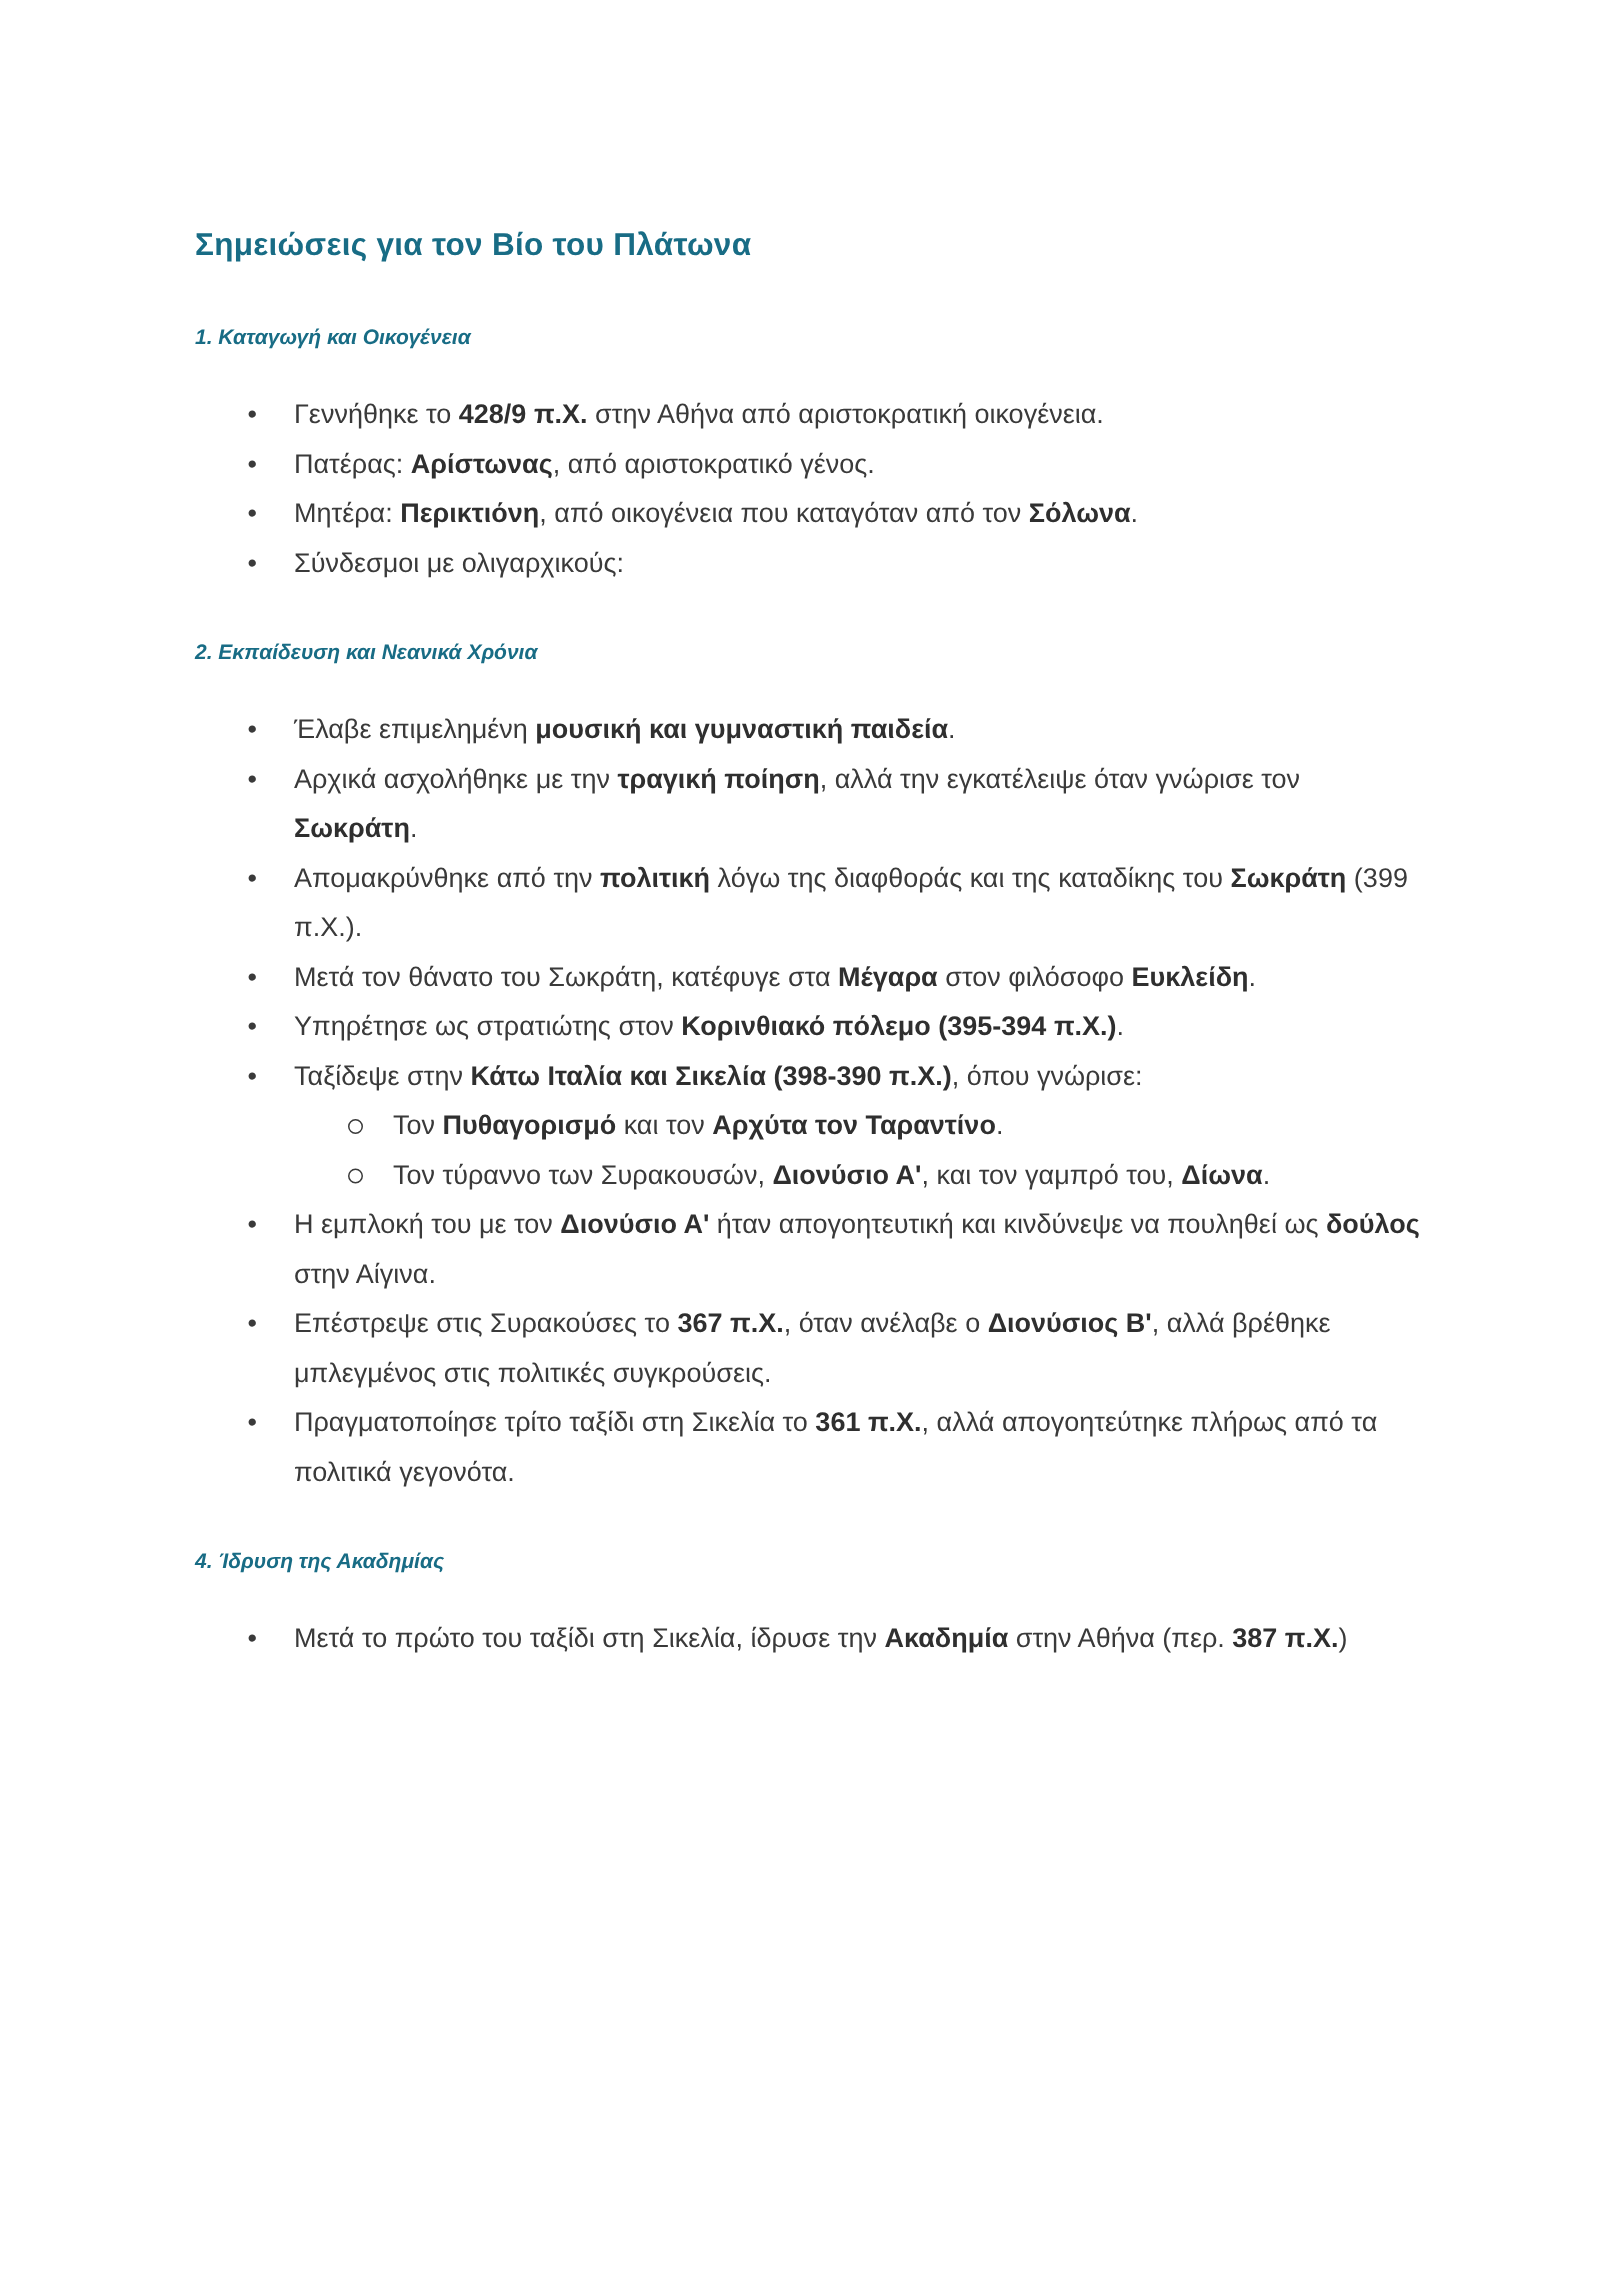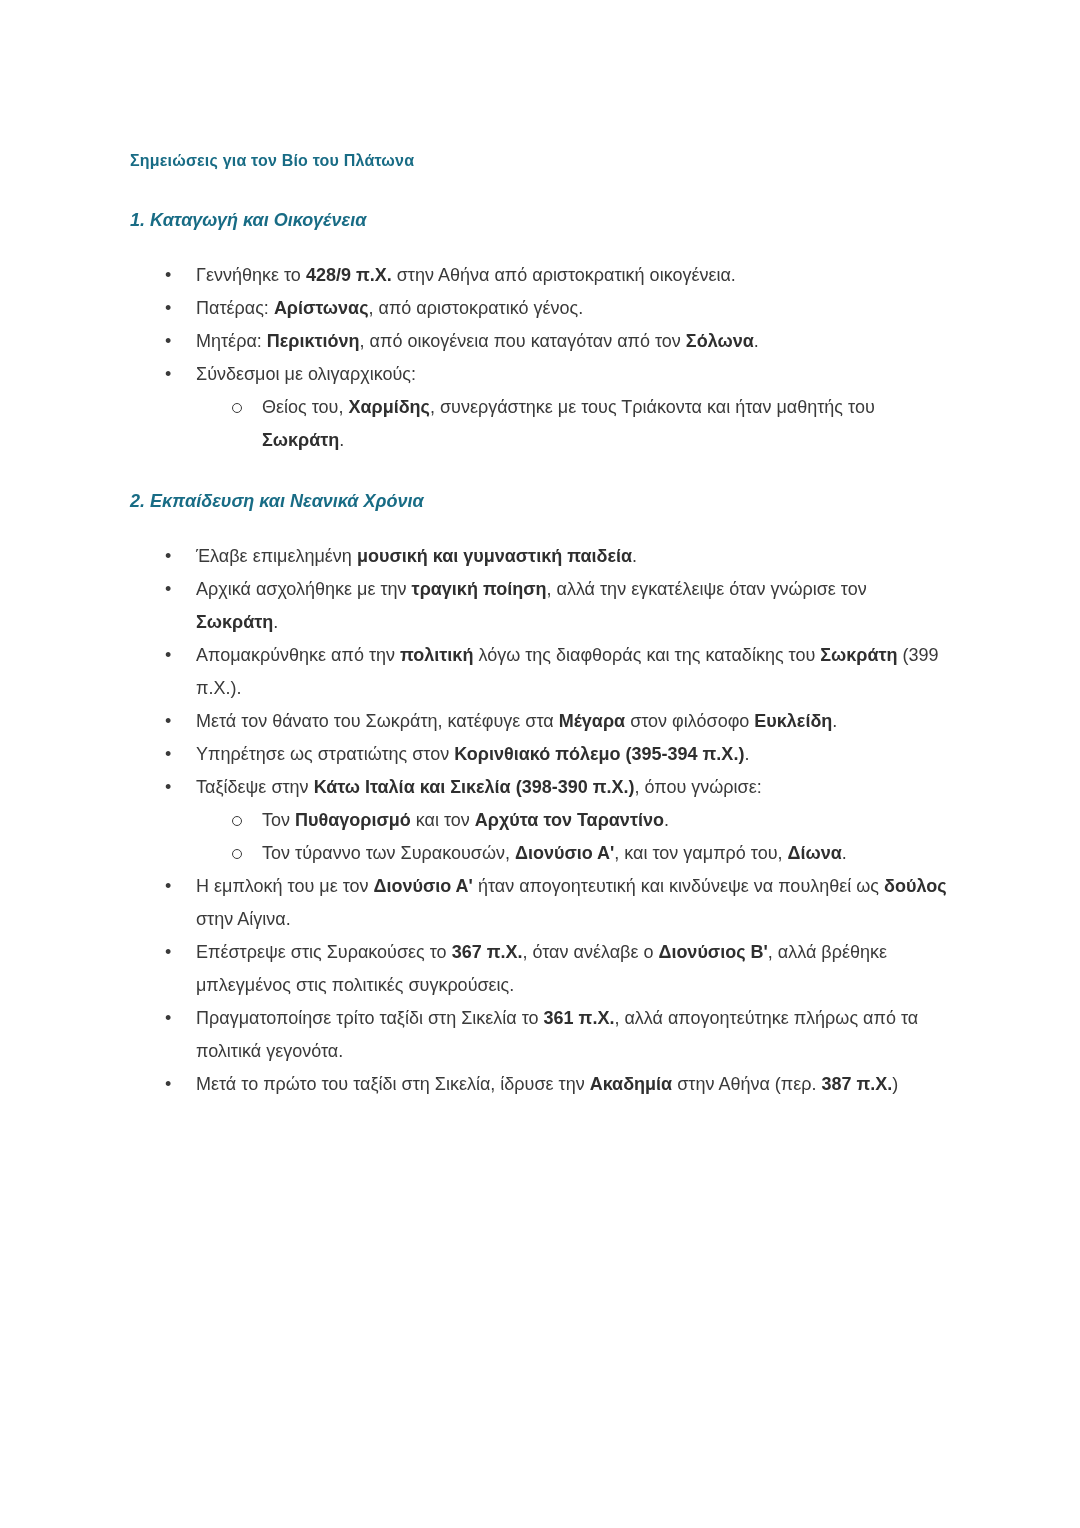--- a/index.html
+++ b/index.html
@@ -16,28 +16,28 @@
   }
   .page {
     box-sizing: border-box;
     width: 1080px;
     min-height: 1528px;
     padding: 152px 128px 60px 130px;
     background: var(--page-bg, #ffffff);
   }
   .title {
     margin: 0 0 40px 0;
-    font-size: 16px;
+    font-size: 21px;
     font-weight: 700;
     color: var(--heading-color, #186c85);
     letter-spacing: 0.2px;
   }
   .section-heading {
     margin: 34px 0 28px 0;
-    font-size: 18px;
+    font-size: 14px;
     font-weight: 700;
     font-style: italic;
     color: var(--heading-color, #186c85);
   }
   #sections .section-heading:first-child { margin-top: 0; }
   .list { margin: 0; }
   .item {
     display: flex;
     align-items: flex-start;
     font-size: 18px;
@@ -83,24 +83,20 @@
           <span class="text">Πατέρας: <b>Αρίστωνας</b>, από αριστοκρατικό γένος.</span>
         </div>
         <div class="item l1">
           <span class="bullet">•</span>
           <span class="text">Μητέρα: <b>Περικτιόνη</b>, από οικογένεια που καταγόταν από τον <b>Σόλωνα</b>.</span>
         </div>
         <div class="item l1">
           <span class="bullet">•</span>
           <span class="text">Σύνδεσμοι με ολιγαρχικούς:</span>
         </div>
-        <div class="item l2">
-          <span class="bullet"><span class="circle"></span></span>
-          <span class="text">Θείος του, <b>Χαρμίδης</b>, συνεργάστηκε με τους Τριάκοντα και ήταν μαθητής του <b>Σωκράτη</b>.</span>
-        </div>
       </div>
       <h2 class="section-heading">2. Εκπαίδευση και Νεανικά Χρόνια</h2>
       <div class="list">
         <div class="item l1">
           <span class="bullet">•</span>
           <span class="text">Έλαβε επιμελημένη <b>μουσική και γυμναστική παιδεία</b>.</span>
         </div>
         <div class="item l1">
           <span class="bullet">•</span>
           <span class="text">Αρχικά ασχολήθηκε με την <b>τραγική ποίηση</b>, αλλά την εγκατέλειψε όταν γνώρισε τον <b>Σωκράτη</b>.</span>
@@ -137,20 +133,21 @@
         </div>
         <div class="item l1">
           <span class="bullet">•</span>
           <span class="text">Επέστρεψε στις Συρακούσες το <b>367 π.Χ.</b>, όταν ανέλαβε ο <b>Διονύσιος Β'</b>, αλλά βρέθηκε μπλεγμένος στις πολιτικές συγκρούσεις.</span>
         </div>
         <div class="item l1">
           <span class="bullet">•</span>
           <span class="text">Πραγματοποίησε τρίτο ταξίδι στη Σικελία το <b>361 π.Χ.</b>, αλλά απογοητεύτηκε πλήρως από τα πολιτικά γεγονότα.</span>
         </div>
       </div>
+      <h2 class="section-heading">4. Ίδρυση της Ακαδημίας</h2>
       <div class="list">
         <div class="item l1">
           <span class="bullet">•</span>
           <span class="text">Μετά το πρώτο του ταξίδι στη Σικελία, ίδρυσε την <b>Ακαδημία</b> στην Αθήνα (περ. <b>387 π.Χ.</b>)</span>
         </div>
       </div>
     </div>
 </div>
 
 </body></html>

